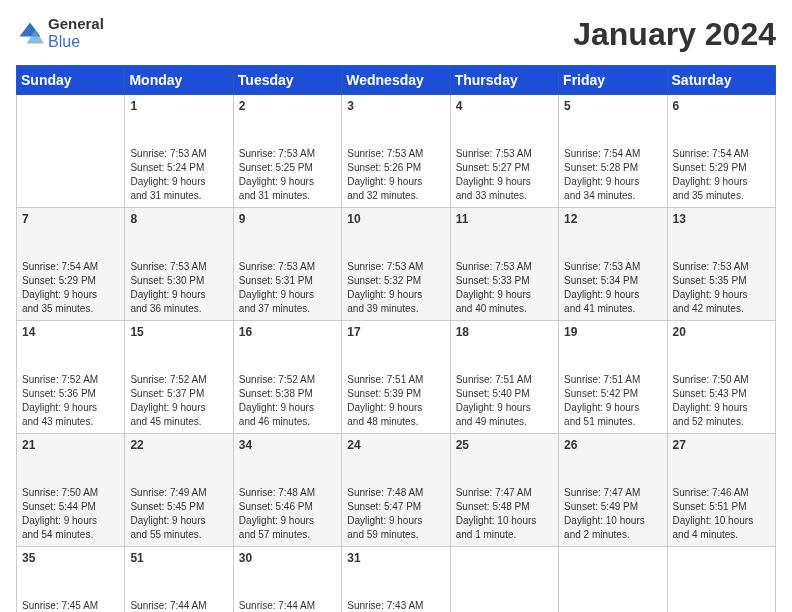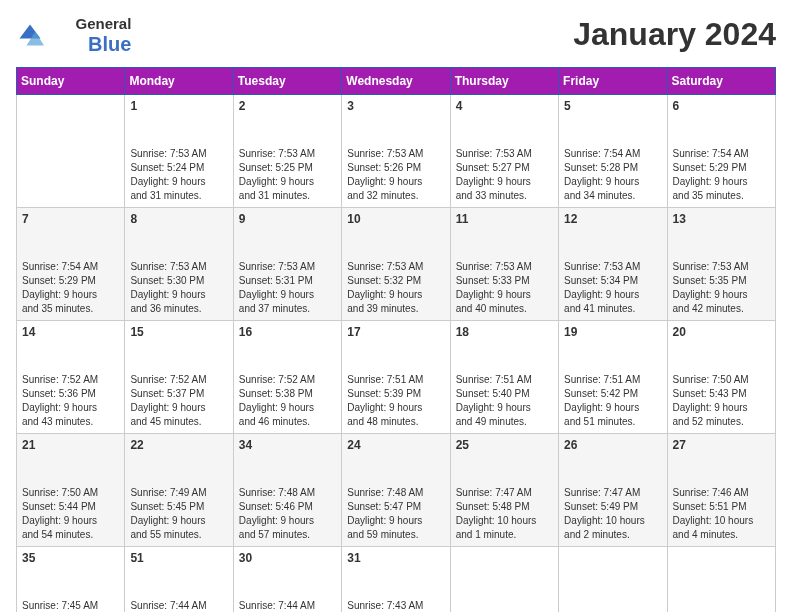--- a/index.html
+++ b/index.html
@@ -18,32 +18,30 @@
     }
     .logo {
       display: flex;
       align-items: center;
       gap: 4px;
     }
     .logo-text {
       display: flex;
       flex-direction: column;
       line-height: 1.1;
-      align-items: flex-end;
     }
     .logo-general {
       font-size: 15px;
       font-weight: bold;
       color: #333;
     }
     .logo-blue {
-      font-size: 20px;
-      font-weight: bold;
+      font-size: 16px;
+      font-weight: normal;
       color: #3a6fc4;
-      margin-left: 40px;
     }
     .logo-icon {
       width: 28px;
       height: 28px;
     }
     .title-area {
     }
     .cal-title {
       font-size: 32px;
       font-weight: bold;
@@ -52,23 +50,23 @@
     .cal-subtitle {
       font-size: 15px;
       color: #555;
     }
     table {
       width: 100%;
       border-collapse: collapse;
       table-layout: fixed;
     }
     thead th {
-      background-color: #a21caf;
+      background-color: #1d4ed8;
       color: #fff;
-      font-size: 12px;
+      font-size: 14px;
       font-weight: bold;
       padding: 6px 4px;
       text-align: left;
       border: 1px solid #2a5ab4;
     }
     tbody td {
       border: 1px solid #ccc;
       vertical-align: top;
       padding: 4px 5px;
       font-size: 10.5px;

